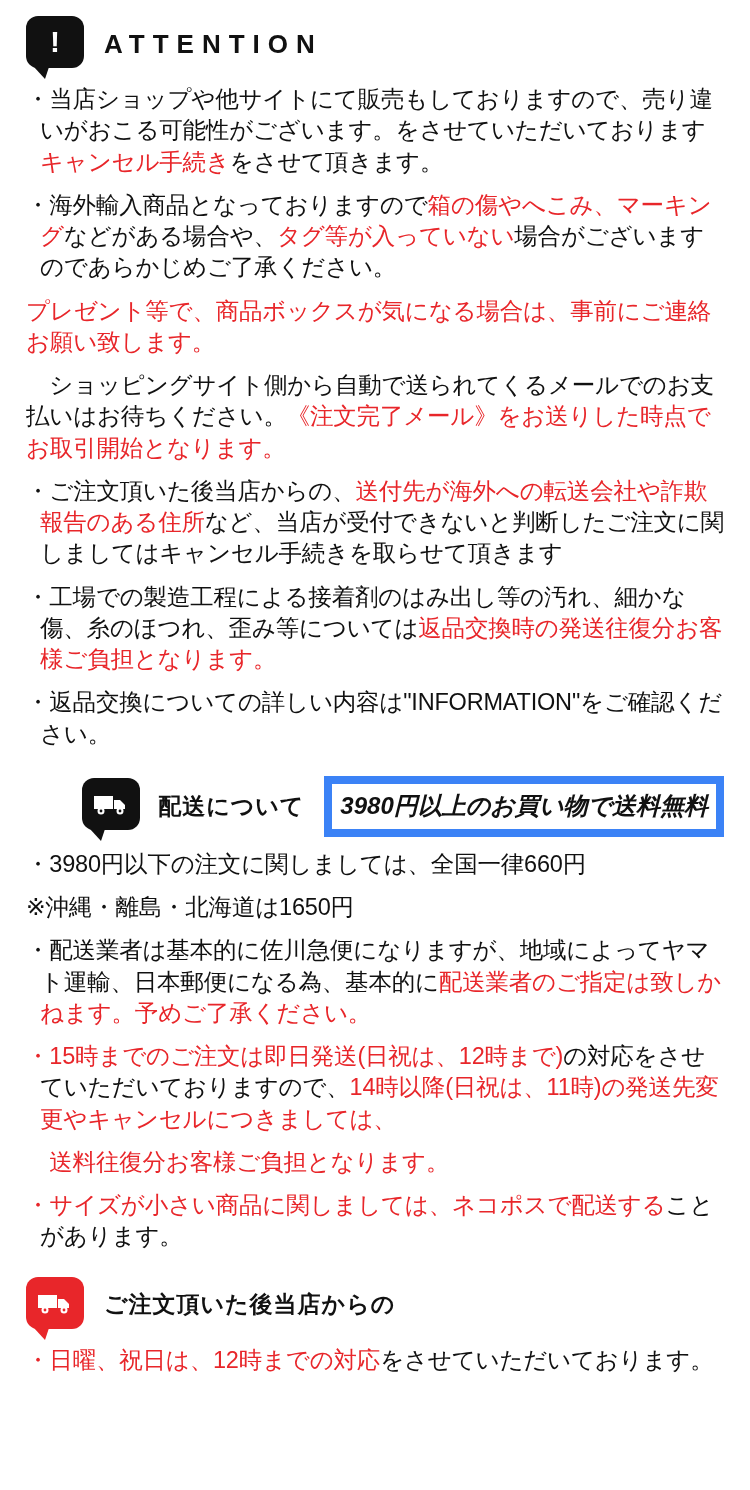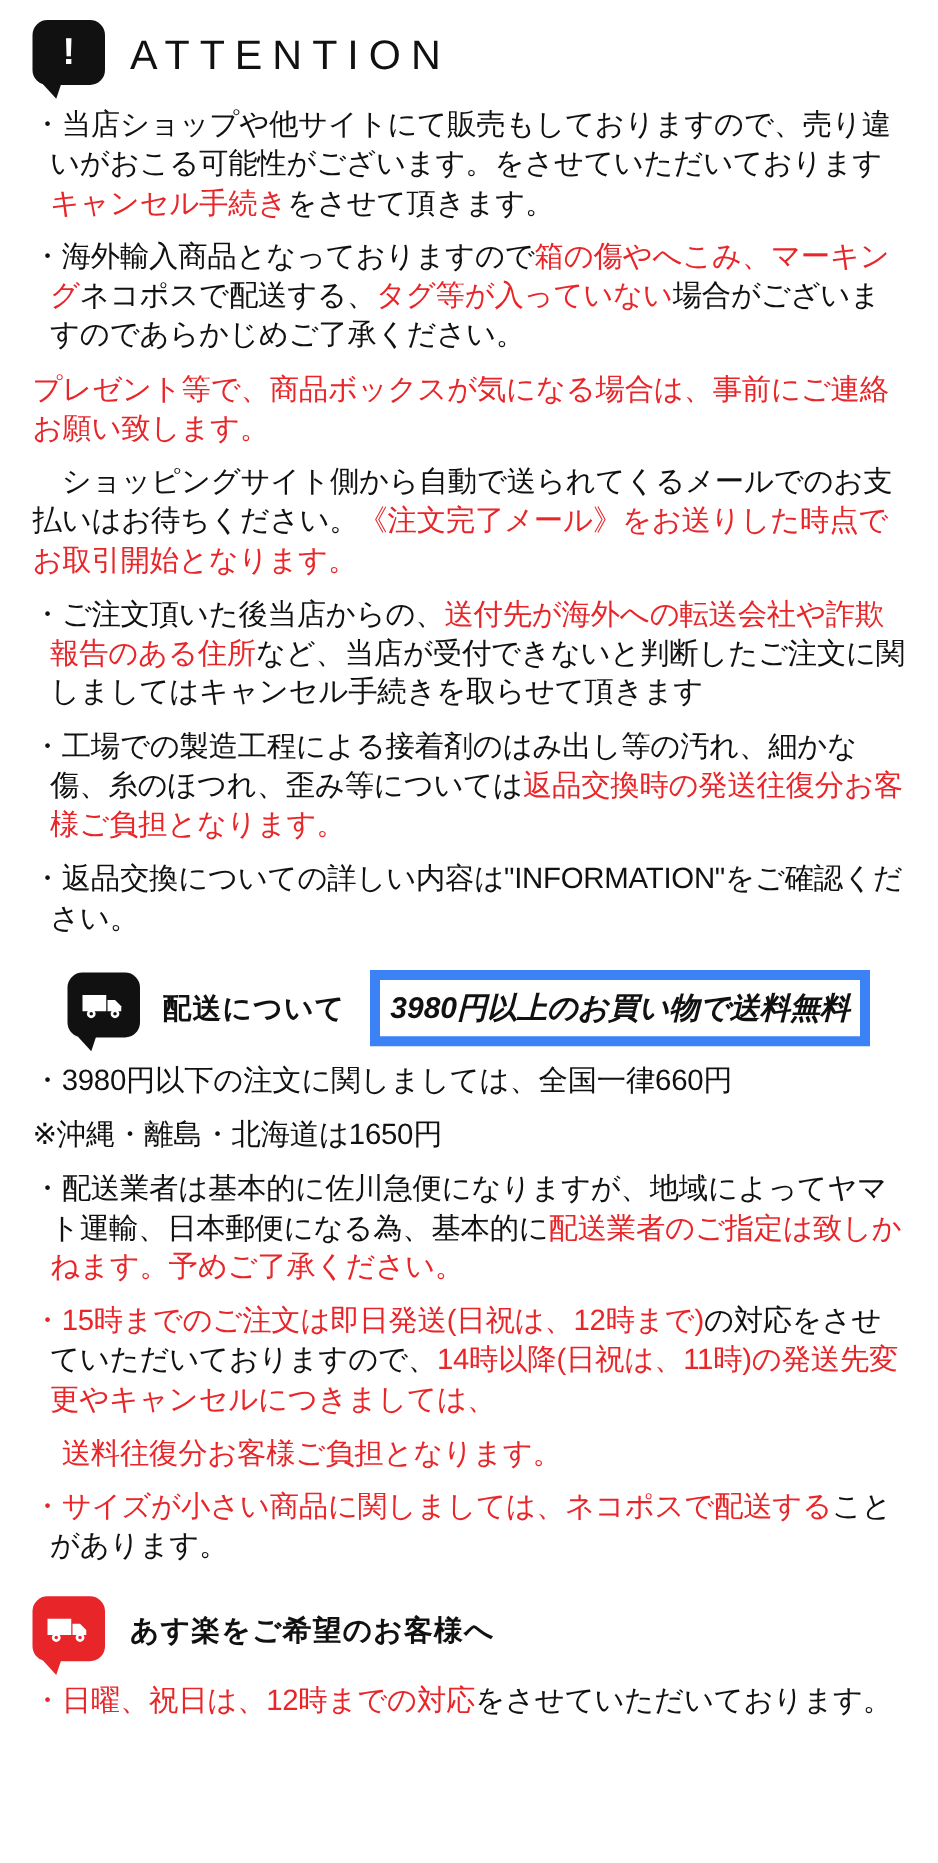--- a/index.html
+++ b/index.html
@@ -57,22 +57,22 @@
     border-top: 12px solid #111111;
   }
   .badge .tail.red { border-top-color: #e8262a; }
   .bang {
     color: #ffffff;
     font-size: 30px;
     font-weight: bold;
     line-height: 1;
   }
   .sec-title {
-    font-size: 33px;
-    font-weight: normal;
+    font-size: 26px;
+    font-weight: bold;
     letter-spacing: 8px;
     color: #111111;
   }
   .sec-title.jp {
     letter-spacing: 1px;
     font-size: 23px;
     font-weight: bold;
   }
 
   
@@ -95,41 +95,41 @@
     font-style: italic;
     padding: 6px 8px 7px 8px;
     white-space: nowrap;
     margin-left: 6px;
   }
   .gap-lg { height: 26px; }
   .gap-md { height: 16px; }
   .head-row-wrap {
     display: flex;
     align-items: center;
-    justify-content: center;
+    justify-content: flex-end;
     gap: 14px;
   }
 </style>
 </head>
 <body>
 
 <div class="page">
 
   <div class="sec-head">
     <div class="badge">
       <div class="bubble">
           <span class="bang">!</span>
         </div>
       <div class="tail"></div>
     </div>
     <div class="sec-title">ATTENTION</div>
   </div>
 
   <div class="para ind" id="p-0-0"><span>・当店ショップや他サイトにて販売もしておりますので、売り違いがおこる可能性がございます。をさせていただいております</span><span class="r">キャンセル手続き</span><span>をさせて頂きます。</span></div>
-  <div class="para ind" id="p-0-1"><span>・海外輸入商品となっておりますので</span><span class="r">箱の傷やへこみ、マーキング</span><span>ネコポスで配送する、</span><span class="r">タグ等が入っていない</span><span>場合がございますのであらかじめご了承ください。</span></div>
+  <div class="para ind" id="p-0-1"><span>・海外輸入商品となっておりますので</span><span class="r">箱の傷やへこみ、マーキング</span><span>などがある場合や、</span><span class="r">タグ等が入っていない</span><span>場合がございますのであらかじめご了承ください。</span></div>
   <div class="para" id="p-0-2"><span class="r">プレゼント等で、商品ボックスが気になる場合は、事前にご連絡お願い致します。</span></div>
   <div class="para" id="p-0-4"><span>　ショッピングサイト側から自動で送られてくるメールでのお支払いはお待ちください。</span><span class="r">《注文完了メール》をお送りした時点でお取引開始となります。</span></div>
   <div class="para ind" id="p-0-5"><span>・ご注文頂いた後当店からの、</span><span class="r">送付先が海外への転送会社や詐欺報告のある住所</span><span>など、当店が受付できないと判断したご注文に関しましてはキャンセル手続きを取らせて頂きます</span></div>
   <div class="para ind" id="p-0-6"><span>・工場での製造工程による接着剤のはみ出し等の汚れ、細かな傷、糸のほつれ、歪み等については</span><span class="r">返品交換時の発送往復分お客様ご負担となります。</span></div>
   <div class="para ind" id="p-0-7"><span>・返品交換についての詳しい内容は"INFORMATION"をご確認ください。</span></div>
 
   <div class="gap-lg"></div>
 
   <div class="head-row-wrap">
     <div class="badge">
@@ -165,19 +165,19 @@
           <rect x="1" y="4" width="19" height="13" fill="#ffffff"></rect>
           <path d="M21 8 h6 l5 5 v4 h-11 z" fill="#ffffff"></path>
           <circle cx="8" cy="19" r="3.5" fill="#ffffff"></circle>
           <circle cx="8" cy="19" r="1.4" fill="#e8262a"></circle>
           <circle cx="27" cy="19" r="3.5" fill="#ffffff"></circle>
           <circle cx="27" cy="19" r="1.4" fill="#e8262a"></circle>
         </svg>
       </div>
       <div class="tail red"></div>
     </div>
-    <div class="sec-title jp">あす楽をご希望のお客様へ</div>
+    <div class="sec-title jp">ご注文頂いた後当店からの</div>
   </div>
 
   <div class="para ind" id="p-2-0"><span class="r">・日曜、祝日は、12時までの対応</span><span>をさせていただいております。</span></div>
   <div class="para" id="p-2-1"></div>
 
 </div>
 
 </body></html>

